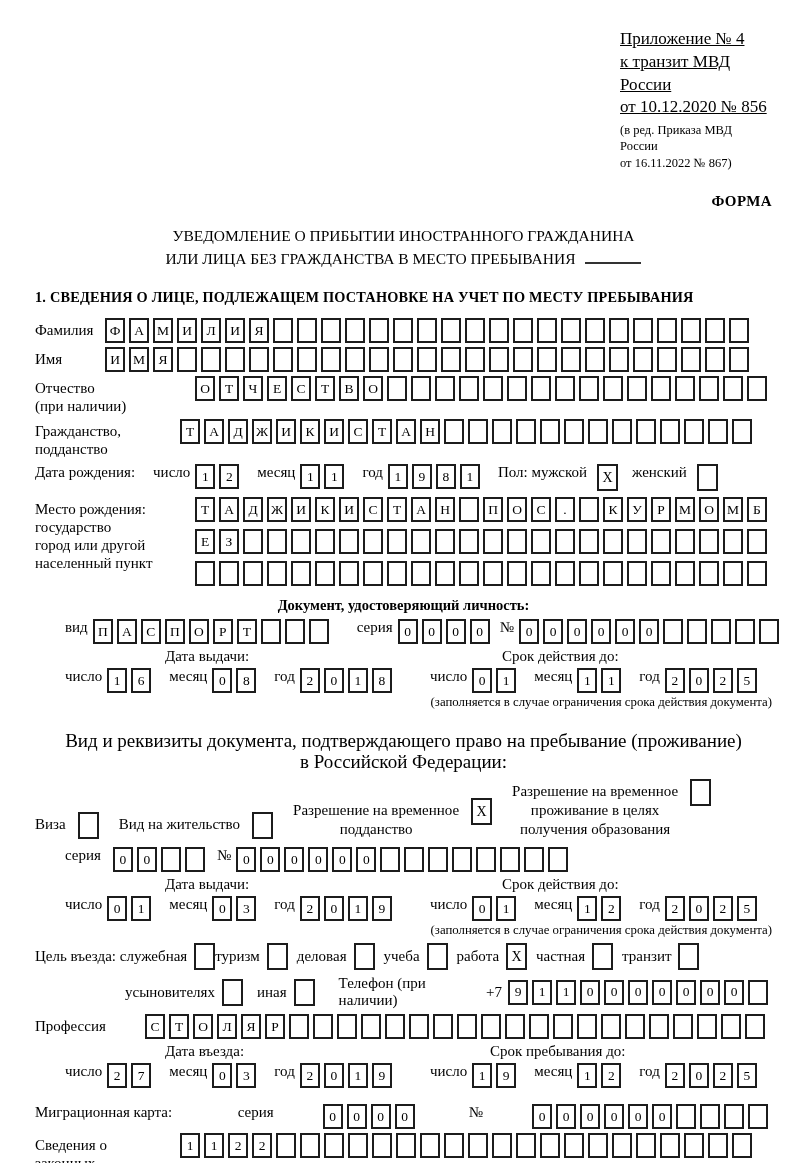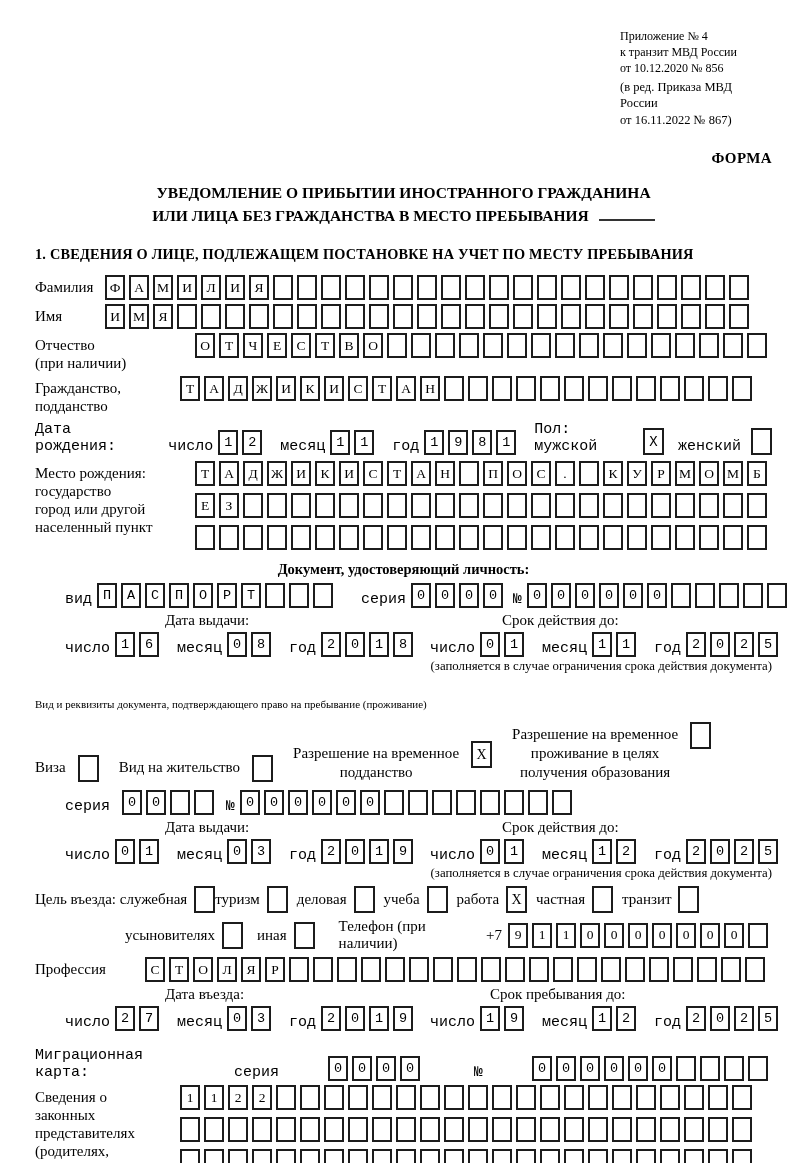--- a/index.html
+++ b/index.html
@@ -5,25 +5,25 @@
   * { margin:0; padding:0; box-sizing:border-box; }
   html,body { background:#ffffff; }
   body {
     width:800px; height:1163px;
     font-family:"Liberation Serif", serif;
     color:#000; position:relative; overflow:hidden;
   }
   .page { width:800px; height:1163px; padding:28px 28px 0 35px; }
 
   
-  .appendix { margin-left:585px; font-size:12px; line-height:1.34; }
+  .appendix { margin-left:585px; font-size:17px; line-height:1.34;text-decoration:underline; }
   .edition  { margin-left:585px; font-size:12.5px; line-height:1.3; margin-top:3px; }
   .form-label { text-align:right; font-weight:bold; font-size:15px; margin-top:22px; letter-spacing:.4px; }
 
-  .title { text-align:center; font-weight:bold; font-size:15.5px; line-height:1.5; margin-top:14px; }
+  .title { text-align:center; font-weight:normal; font-size:15.5px; line-height:1.5; margin-top:14px; }
   .title .blank { display:inline-block; width:56px; height:13px; border-bottom:2px solid #333; margin-left:10px; }
 
   .sec { font-weight:bold; font-size:14.3px; margin-top:19px; margin-bottom:12px; letter-spacing:.2px; }
 
   
   .row { display:flex; align-items:flex-start; margin-bottom:4px; font-size:15px; }
   .lbl { flex:none; line-height:18px; padding-top:3px; }
   .lbl div { line-height:18px; }
   .w70  { width:70px; }
   .w110 { width:110px; }
@@ -36,38 +36,38 @@
     font-size:13.5px; background:#fff;
   }
   .stack .cells { margin-bottom:7px; }
   .checkbox {
     flex:none; width:21px; height:27px; border:2px solid #1c1c1c;
     display:inline-flex; align-items:center; justify-content:center;
     font-size:14px; background:#fff;
   }
 
   
-  .inline { display:flex; align-items:flex-end; flex-wrap:nowrap;font-family:Liberation Mono, monospace; }
+  .inline { display:flex; align-items:flex-start; flex-wrap:nowrap; }
   .dl { margin:0 5px 0 0; }
   .inline .cells { margin-right:14px; }
   .inline .cells:last-child { margin-right:0; }
 
   .doc-heading { text-align:center; font-weight:bold; font-size:14.5px; margin:2px 0 5px; }
 
   .docrow { padding-left:30px; }
 
   .dates { display:flex; margin-bottom:2px; font-size:15px; }
   .col-l { width:395px; flex:none; padding-left:30px; }
   .col-r { flex:1; }
   .datehead { margin-bottom:3px; }
   .col-l .datehead { margin-left:100px; }
   .col-r .datehead { margin-left:72px; }
   .note { font-size:12.8px; text-align:right; margin:1px 0 5px; }
 
-  .intro { font-size:11px; line-height:21px; margin-top:20px; }
+  .intro { font-size:19px; line-height:21px; margin-top:20px;text-align:center; }
 
   .opts { display:flex; align-items:flex-end; margin:7px 0 8px; font-size:15px; }
   .opt { display:flex; align-items:flex-start; }
   .opt + .opt { margin-left:20px; }
   .opt .txt { line-height:19px; margin-right:12px; padding-top:3px; }
   .opt .txt.center { text-align:center; }
 
   .gopt { display:flex; align-items:center; }
   .gopt .gl { margin-right:7px; }
   .gopt + .gopt { margin-left:9px; }
@@ -427,20 +427,21 @@
             <span class="cell">2</span>
             <span class="cell">5</span>
           </span>
       </div>
     </div>
   </div>
   <div class="note">(заполняется в случае ограничения срока действия документа)</div>
 
   <div class="intro">
     <div>Вид и реквизиты документа, подтверждающего право на пребывание (проживание)</div>
+    <div>в Российской Федерации:</div>
   </div>
 
   <div class="opts">
     <div class="opt">
       <span class="txt">Виза</span>
       <span class="checkbox"></span>
     </div>
     <div class="opt">
       <span class="txt">Вид на жительство</span>
       <span class="checkbox"></span>

